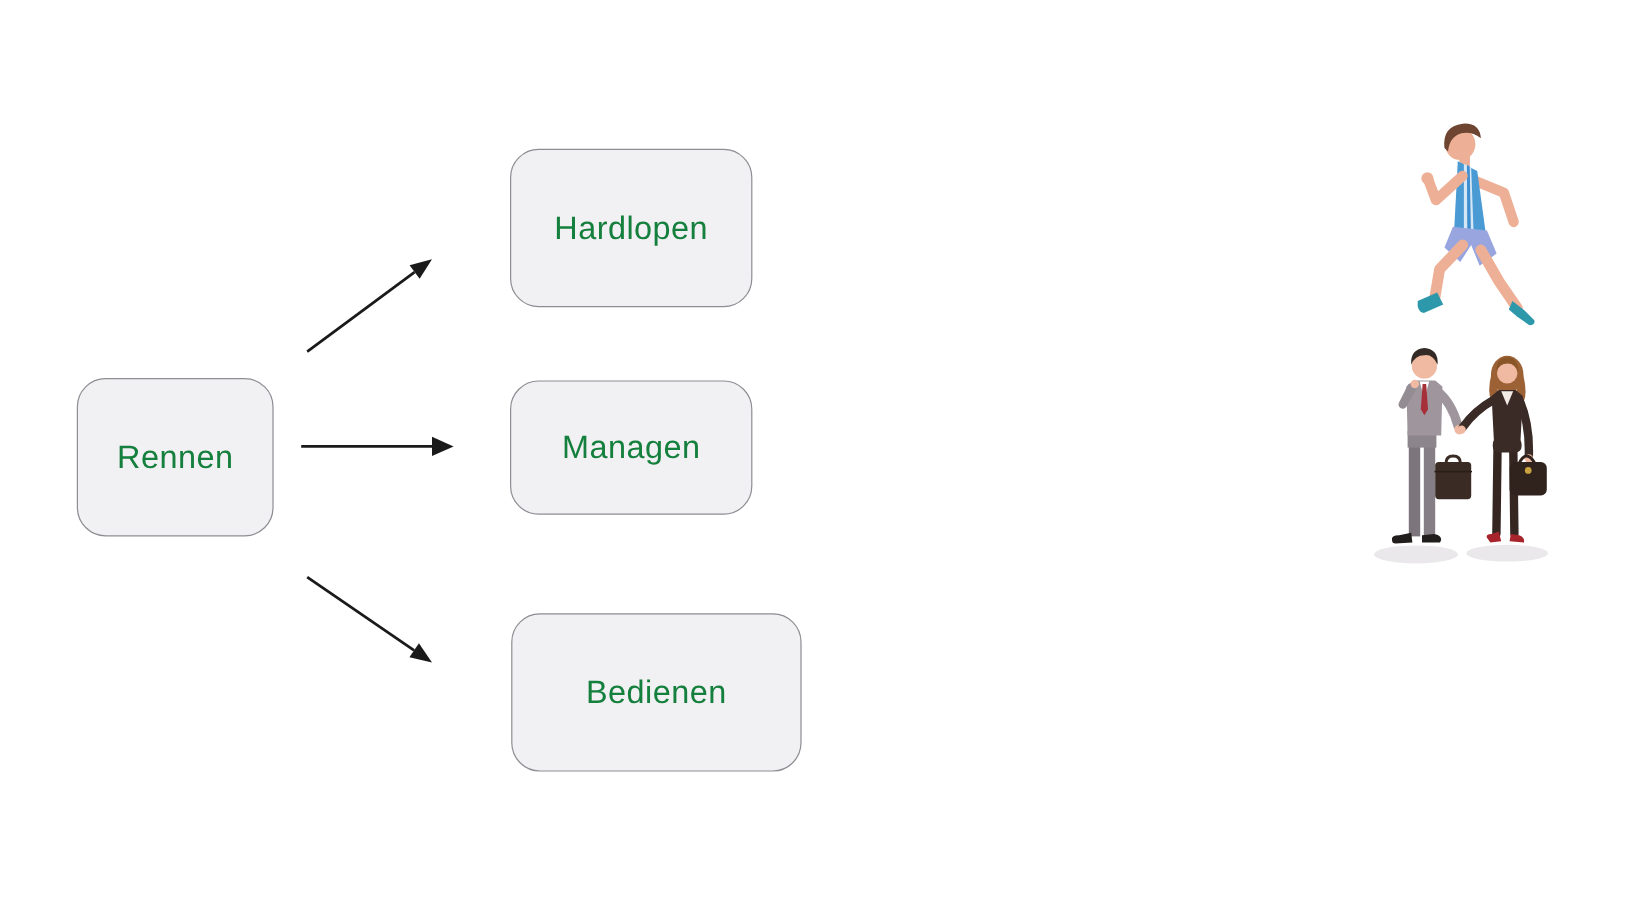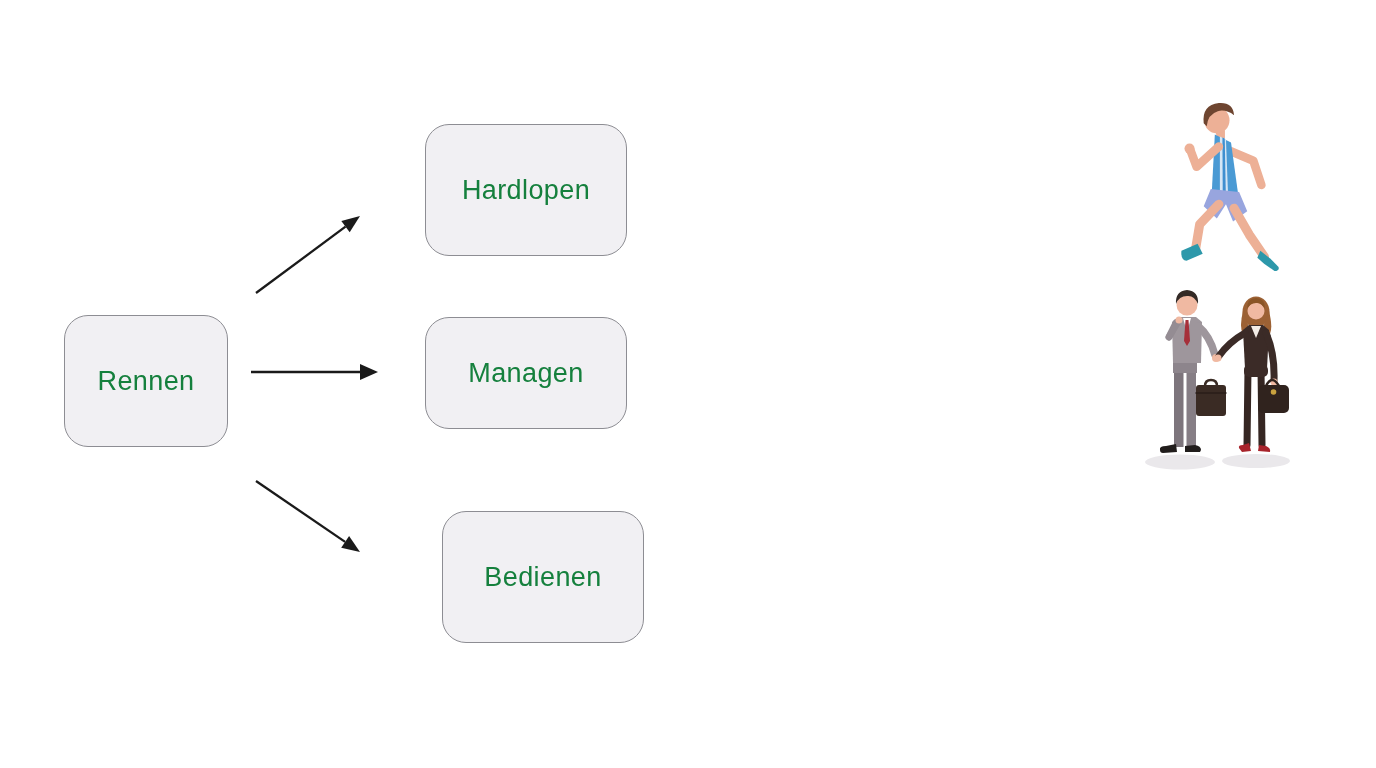--- a/index.html
+++ b/index.html
@@ -11,21 +11,21 @@
     background:#f1f0f3;
     border:1.6px solid #8d8d93;
     border-radius:24px;
     display:flex;align-items:center;justify-content:center;
     font-size:27px;color:#15803d;letter-spacing:0.4px;font-weight:500;
     box-sizing:border-box;
   }
   .node-root{left:64px;top:315px;width:164px;height:132px;}
   .node-c0{left:425px;top:124px;width:202px;height:132px;}
   .node-c1{left:425px;top:317px;width:202px;height:112px;}
-  .node-c2{left:442px;top:511px;width:202px;height:132px;align-items:center;}
+  .node-c2{left:426px;top:511px;width:242px;height:132px;align-items:center;}
   .illus{position:absolute;}
   .illus-runner{left:1178px;top:100px;width:102px;height:172px;}
   .illus-handshake{left:1135px;top:285px;width:160px;height:190px;}
 </style>
 </head>
 <body>
 
 <div class="stage">
 
   <svg class="arrow-layer" width="1376" height="768" viewBox="0 0 1376 768" xmlns="http://www.w3.org/2000/svg">

